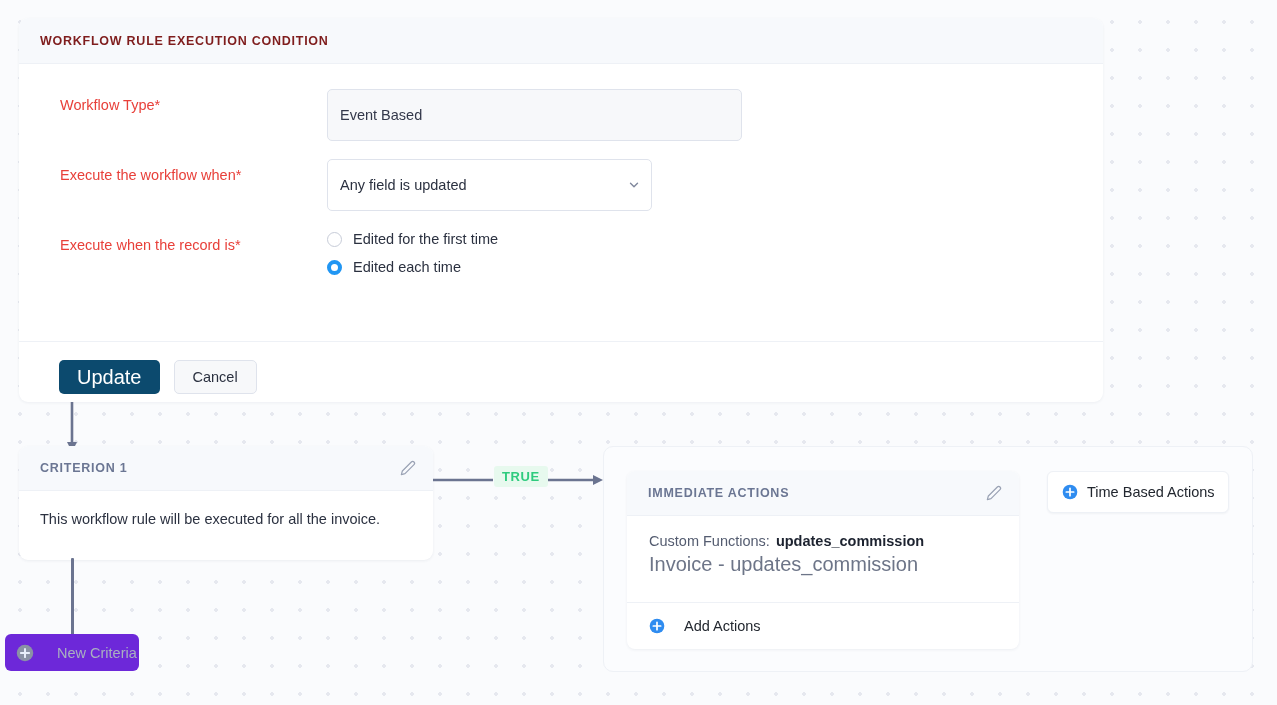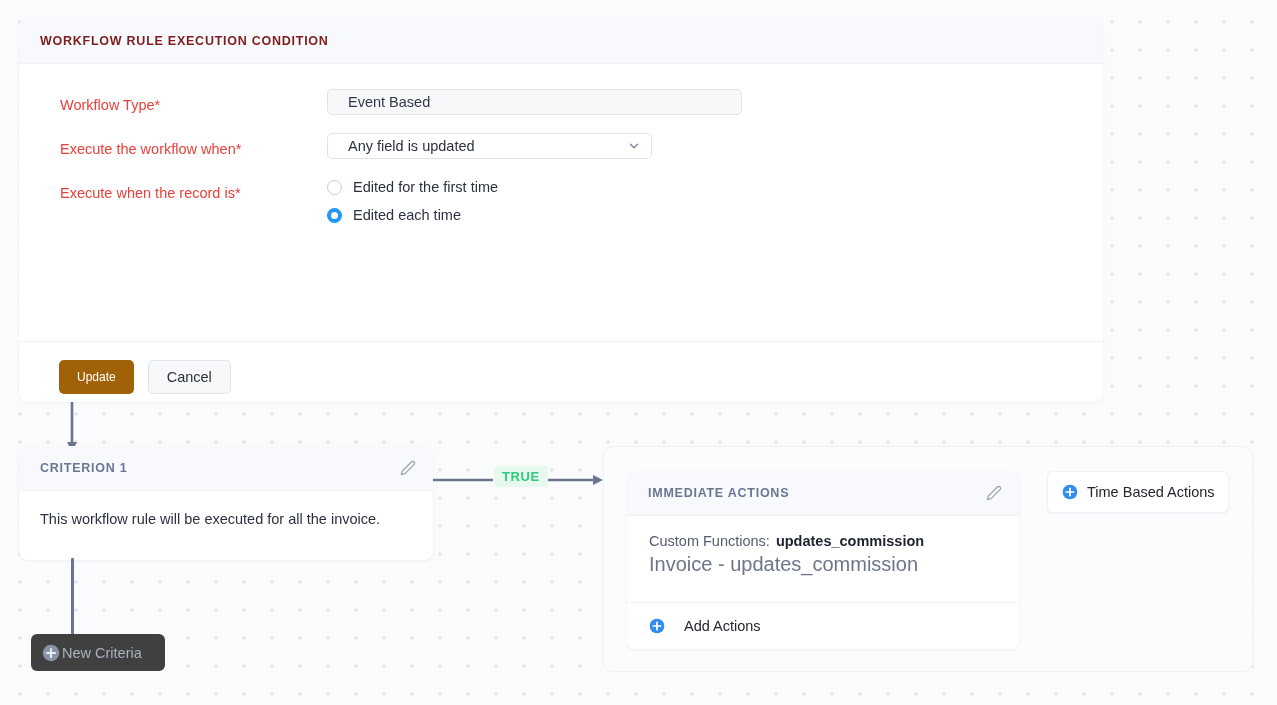--- a/index.html
+++ b/index.html
@@ -50,26 +50,26 @@
   }
   .form-label {
     width: 267px;
     flex: 0 0 267px;
     font-size: 14.5px;
     color: #e8403a;
     padding-top: 8px;
     line-height: 1.2;
   }
   .field-input {
-    height: 26px;
+    height: 52px;
     border: 1px solid #dfe3ec;
     border-radius: 5px;
     display: flex;
     align-items: center;
-    padding: 0 20px;
+    padding: 0 12px;
     font-size: 14.5px;
     color: #2b3140;
     background: #ffffff;
   }
   .field-input.readonly {
     background: #f7f8fa;
     color: #33384a;
   }
   #workflow-type-field { width: 415px; }
   #action-type-field   { width: 415px; justify-content: space-between; padding-right: 10px; }
@@ -101,25 +101,25 @@
     position: absolute;
     left: 0; right: 0; top: 323px;
     border-top: 1px solid #eef1f6;
   }
   #form-actions {
     position: absolute;
     left: 40px; top: 342px;
     display: flex; align-items: center; gap: 14px;
   }
   #update-button {
-    background: #a16207;
+    background: #0c4a6e;
     color: #ffffff;
     border: none;
     border-radius: 5px;
-    font-size: 12px;
+    font-size: 20px;
     font-family: inherit;
     padding: 0 18px;
     height: 34px;
     cursor: pointer;
   }
   #cancel-button {
     background: #f7f8fa;
     color: #2b3140;
     border: 1px solid #dfe3ec;
     border-radius: 5px;
@@ -227,27 +227,27 @@
     padding-left: 14px;
     gap: 9px;
     cursor: pointer;
     box-shadow: 0 1px 2px rgba(40,50,80,0.05);
   }
   #time-based-actions-button .label { font-size: 14.5px; color: #22272f; }
 
   
   #new-criteria-button {
     position: absolute;
-    left: 31px; top: 634px;
+    left: 5px; top: 634px;
     width: 134px; height: 37px;
-    background: #404040;
+    background: #6d28d9;
     border-radius: 6px;
     display: flex; align-items: center;
     padding-left: 11px;
-    gap: 2px;
+    gap: 23px;
     cursor: pointer;
   }
   #new-criteria-button .label { font-size: 14.5px; color: #a9b0c0; }
 
   .plus-icon { flex: 0 0 auto; display: flex; }
 </style>
 </head>
 <body>
 
 <div id="form-card">

